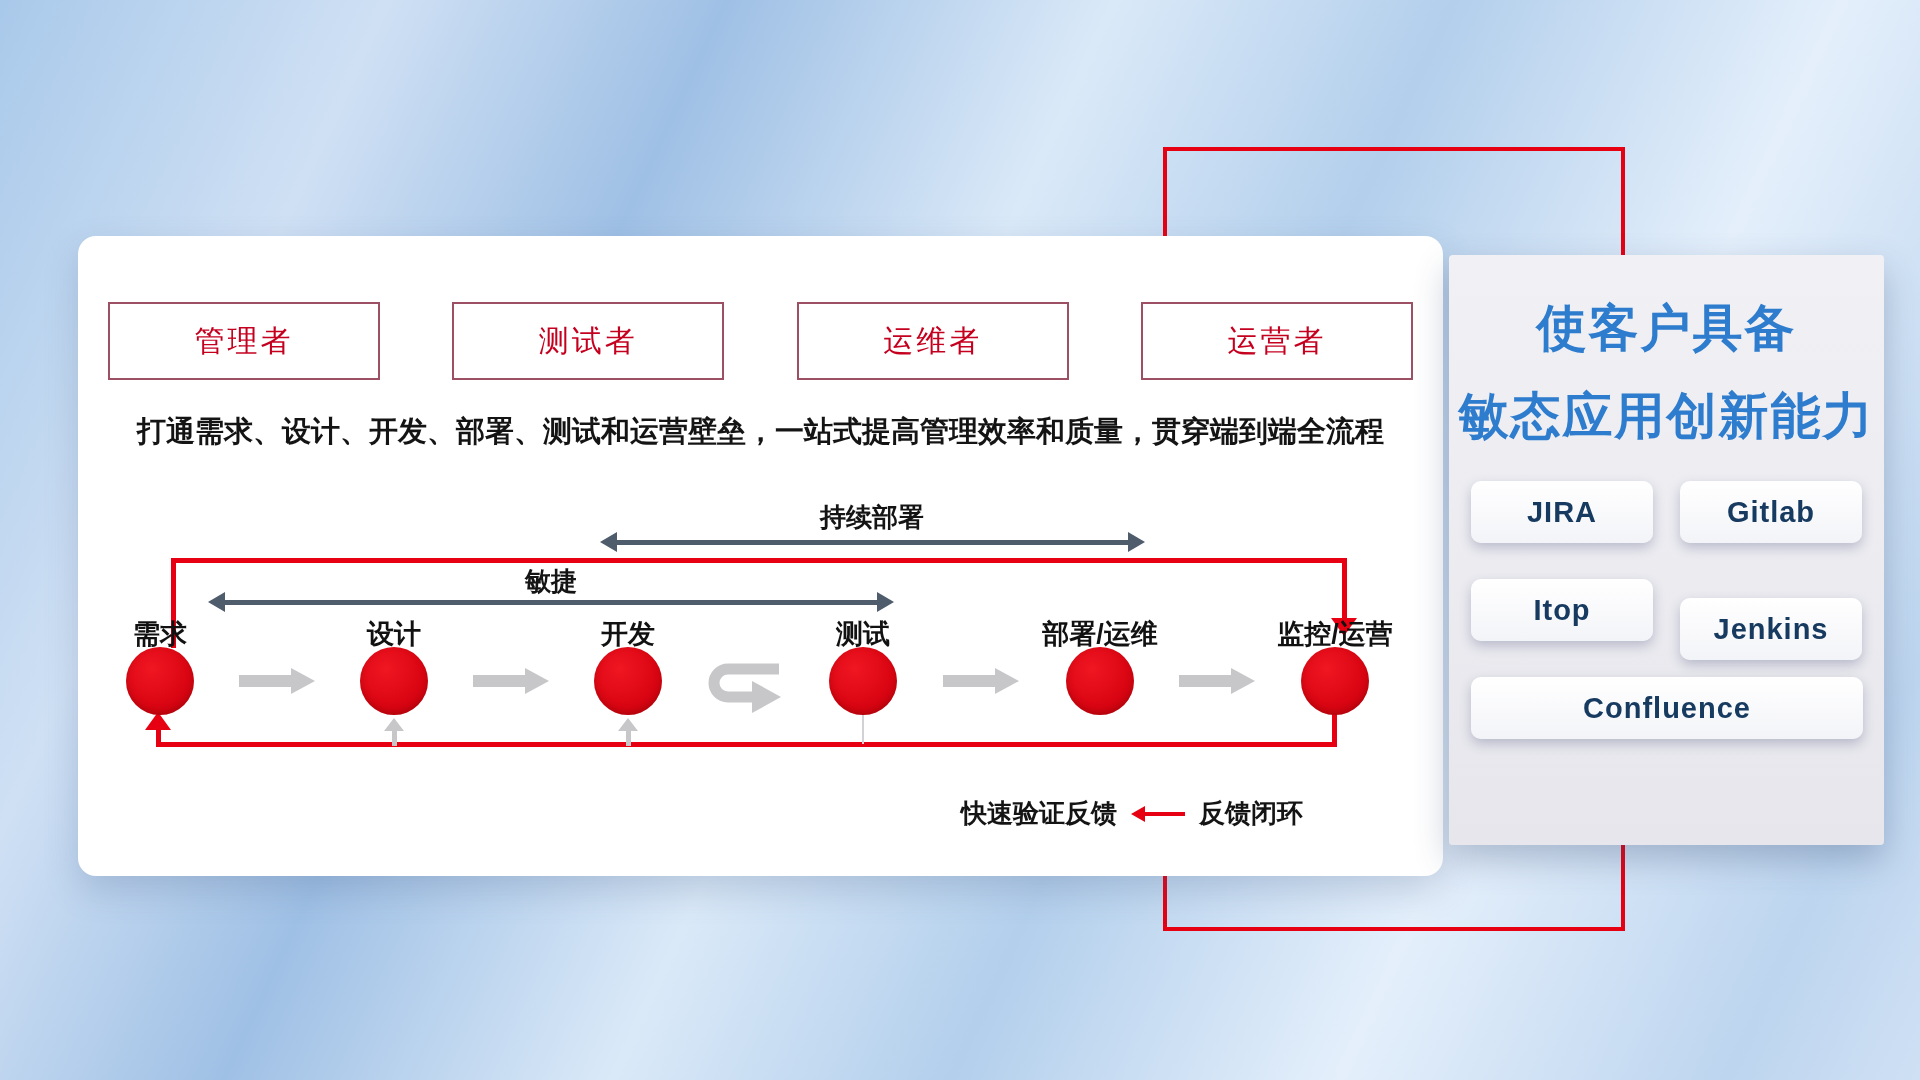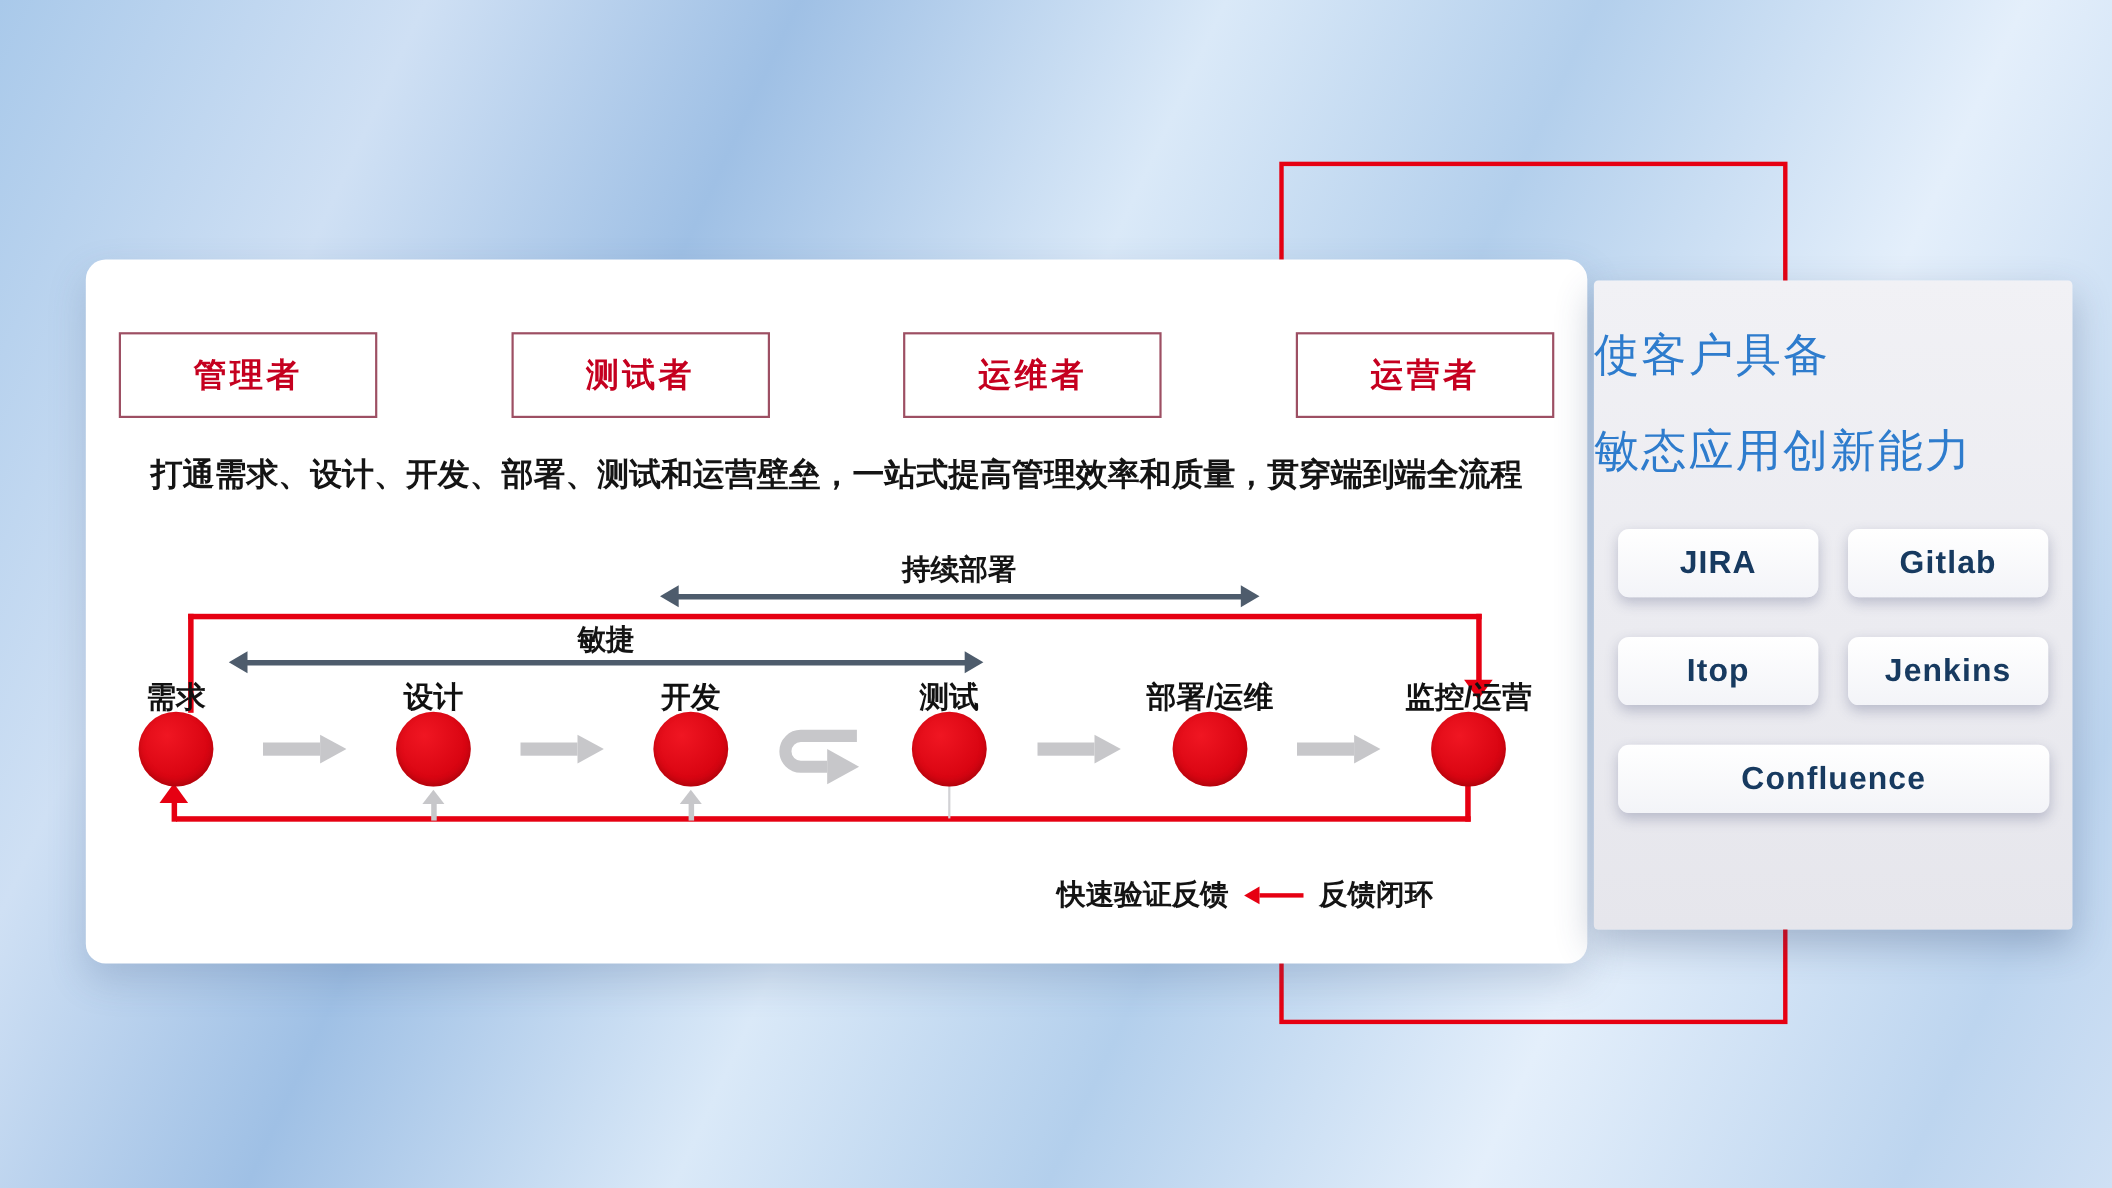--- a/index.html
+++ b/index.html
@@ -16,22 +16,22 @@
   body{
     font-family:"Liberation Sans","DejaVu Sans",sans-serif;
     position:relative;
     background:linear-gradient(115deg,#a9c9ea 0%,#cfe0f4 16%,#9fc0e5 30%,#dae9f8 46%,#b3cfec 60%,#e4effb 76%,#bdd5ef 92%,#cfe0f4 100%);
   }
   .red-frame{position:absolute;left:1163px;top:147px;width:462px;height:784px;border:4px solid var(--accent-red);z-index:1;}
   .card{position:absolute;left:78px;top:236px;width:1365px;height:640px;background:#ffffff;border-radius:18px;box-shadow:0 14px 34px rgba(70,90,130,.22);z-index:2;}
 
   
   .roles{position:absolute;left:30px;top:66px;width:1305px;display:flex;justify-content:space-between;}
-  .role-box{width:235px;height:78px;border:2px solid var(--role-border);display:flex;align-items:center;justify-content:center;
-    font-size:30px;font-weight:bold;color:var(--role-red);letter-spacing:3px;background:#fff;}
+  .role-box{width:272px;height:78px;border:2px solid var(--role-border);display:flex;align-items:center;justify-content:center;
+    font-size:30px;font-weight:normal;color:var(--role-red);letter-spacing:3px;background:#fff;}
 
   .subtitle{position:absolute;top:176px;left:0;width:100%;text-align:center;font-size:29px;font-weight:bold;color:#141414;}
 
   
   .legend-forward{position:absolute;left:208px;top:246px;display:flex;align-items:center;gap:12px;font-size:24px;font-weight:bold;color:#141414;}
   .arrow-right{display:flex;align-items:center;}
   .arrow-right .line{width:46px;height:4px;background:var(--accent-red);}
   .arrow-right .tri{width:0;height:0;border-top:8px solid transparent;border-bottom:8px solid transparent;border-left:14px solid var(--accent-red);}
   .legend-feedback{position:absolute;left:855px;top:560px;display:flex;align-items:center;gap:14px;font-size:26px;font-weight:bold;color:#141414;margin-left:28px;}
   .arrow-left{display:flex;align-items:center;}
@@ -57,30 +57,30 @@
     box-shadow:inset 0 -3px 6px rgba(120,0,0,.35);}
   .barrow{position:absolute;top:430px;color:var(--arrow-gray);line-height:0;}
   .loop-icon{position:absolute;left:623px;top:416px;color:var(--arrow-gray);line-height:0;}
   .gup-tri{position:absolute;width:0;height:0;border-left:10px solid transparent;border-right:10px solid transparent;border-bottom:13px solid var(--arrow-gray);}
   .gup-stem{position:absolute;width:5px;height:16px;background:var(--arrow-gray);}
   .thin-conn{position:absolute;left:784px;top:478px;width:2px;height:30px;background:#d2d2d5;}
 
   
   .panel{position:absolute;left:1449px;top:255px;width:435px;height:590px;border-radius:4px;
     background:linear-gradient(180deg,#f1f1f5,#e6e6ec);box-shadow:0 14px 34px rgba(50,70,110,.30);z-index:3;}
-  .panel-title{position:absolute;width:100%;font-size:41px;font-weight:normal;color:var(--title-blue);letter-spacing:2px;}
+  .panel-title{position:absolute;width:100%;text-align:center;font-size:50px;font-weight:bold;color:var(--title-blue);letter-spacing:2px;}
   .pt1{top:40px;}
   .pt2{top:128px;}
   .tool-btn{position:absolute;height:62px;border-radius:10px;display:flex;align-items:center;justify-content:center;
     background:linear-gradient(180deg,#ffffff,#f3f4f8);box-shadow:0 5px 12px rgba(60,70,110,.28);
     font-size:29px;font-weight:bold;color:var(--tool-navy);letter-spacing:1px;}
   .btn-jira{left:22px;top:226px;width:182px;}
   .btn-gitlab{left:231px;top:226px;width:182px;}
   .btn-itop{left:22px;top:324px;width:182px;}
-  .btn-jenkins{left:231px;top:324px;width:182px;}
+  .btn-jenkins{left:231px;top:343px;width:182px;}
   .btn-confluence{left:22px;top:422px;width:392px;}
 </style>
 </head>
 <body>
 
 <div class="red-frame"></div>
 
 <div class="card">
 
   <div class="roles">

